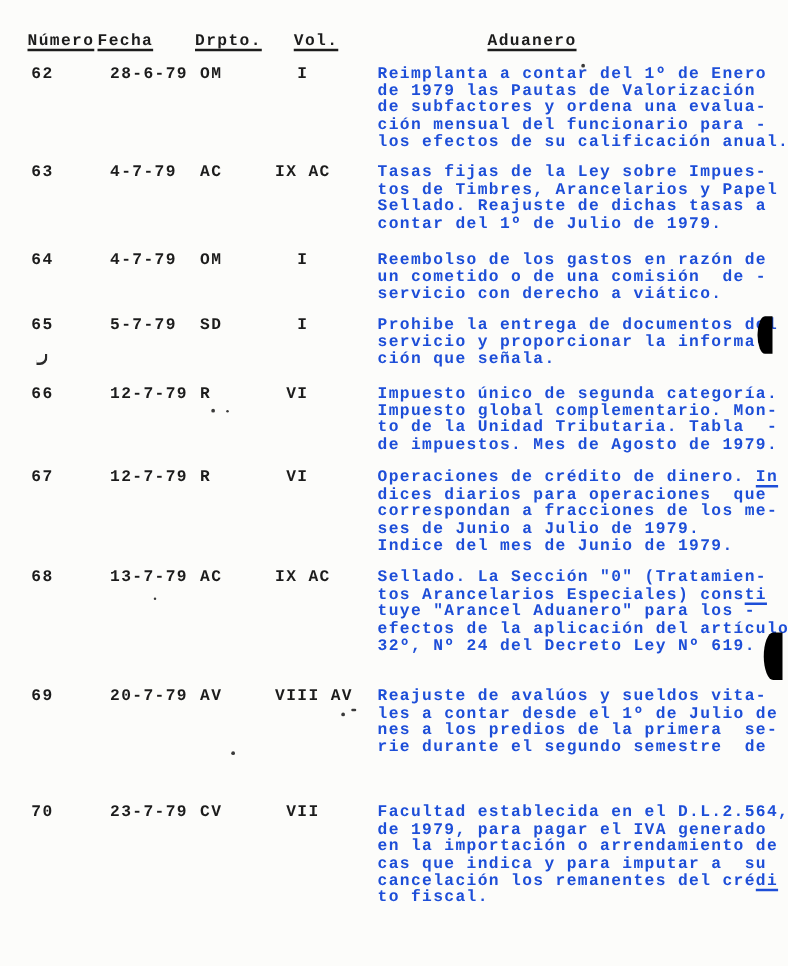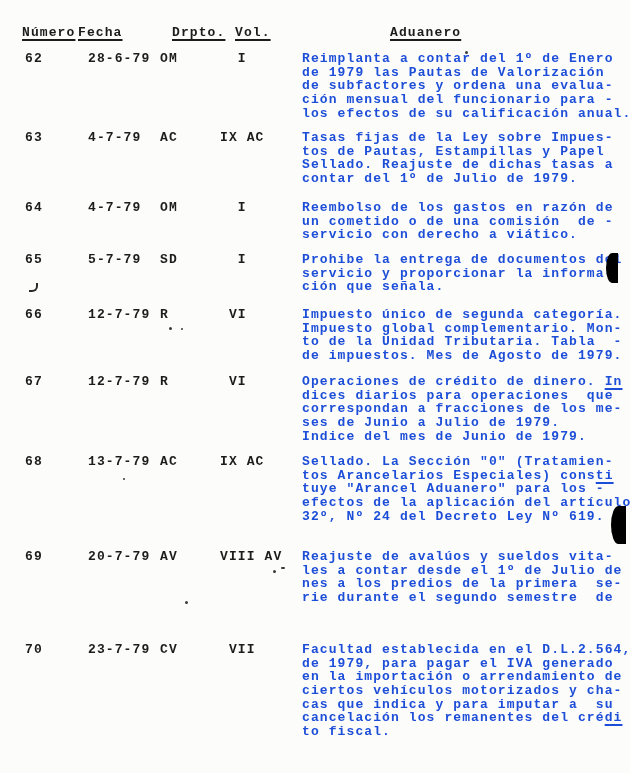--- a/index.html
+++ b/index.html
@@ -17,21 +17,21 @@
   }
   
   .hdr{
     top:26px;
     text-decoration:underline;
     text-decoration-thickness:1.5px;
     text-underline-offset:3px;
   }
   .h-num{left:22px;}
   .h-fec{left:78px;}
-  .h-dep{left:172px;}
+  .h-dep{left:156px;}
   .h-vol{left:235px;}
   .h-mat{left:390px;}
   
   .row{position:absolute;left:0;width:630px;height:0;}
   #rows .row:nth-child(1){top:52px;}
   #rows .row:nth-child(2){top:131px;}
   #rows .row:nth-child(3){top:201px;}
   #rows .row:nth-child(4){top:253px;}
   #rows .row:nth-child(5){top:308px;}
   #rows .row:nth-child(6){top:375px;}
@@ -95,21 +95,21 @@
         </div>
   </div>
 
   <div class="row">
     <span class="txt numero">63</span>
     <span class="txt fecha">4-7-79</span>
     <span class="txt depto">AC</span>
     <span class="txt vol">IX AC</span>
     <div class="materia">
           <div class="mline">Tasas fijas de la Ley sobre Impues-</div>
-          <div class="mline">tos de Pautas, Estampillas y Papel</div>
+          <div class="mline">tos de Timbres, Arancelarios y Papel</div>
           <div class="mline">Sellado. Reajuste de dichas tasas a</div>
           <div class="mline">contar del 1º de Julio de 1979.</div>
         </div>
   </div>
 
   <div class="row">
     <span class="txt numero">64</span>
     <span class="txt fecha">4-7-79</span>
     <span class="txt depto">OM</span>
     <span class="txt vol">  I</span>
@@ -188,21 +188,20 @@
 
   <div class="row">
     <span class="txt numero">70</span>
     <span class="txt fecha">23-7-79</span>
     <span class="txt depto">CV</span>
     <span class="txt vol"> VII</span>
     <div class="materia">
           <div class="mline">Facultad establecida en el D.L.2.564,</div>
           <div class="mline">de 1979, para pagar el IVA generado</div>
           <div class="mline">en la importación o arrendamiento de</div>
-          <div class="mline">ciertos vehículos motorizados y cha-</div>
           <div class="mline">cas que indica y para imputar a  su</div>
           <div class="mline">cancelación los remanentes del cré<span class="u">di</span></div>
           <div class="mline">to fiscal.</div>
         </div>
   </div>
 </div>
 
   <div class="crescent crescent-1"></div>
   <div class="crescent crescent-2"></div>
   <div class="curve-mark"></div>

